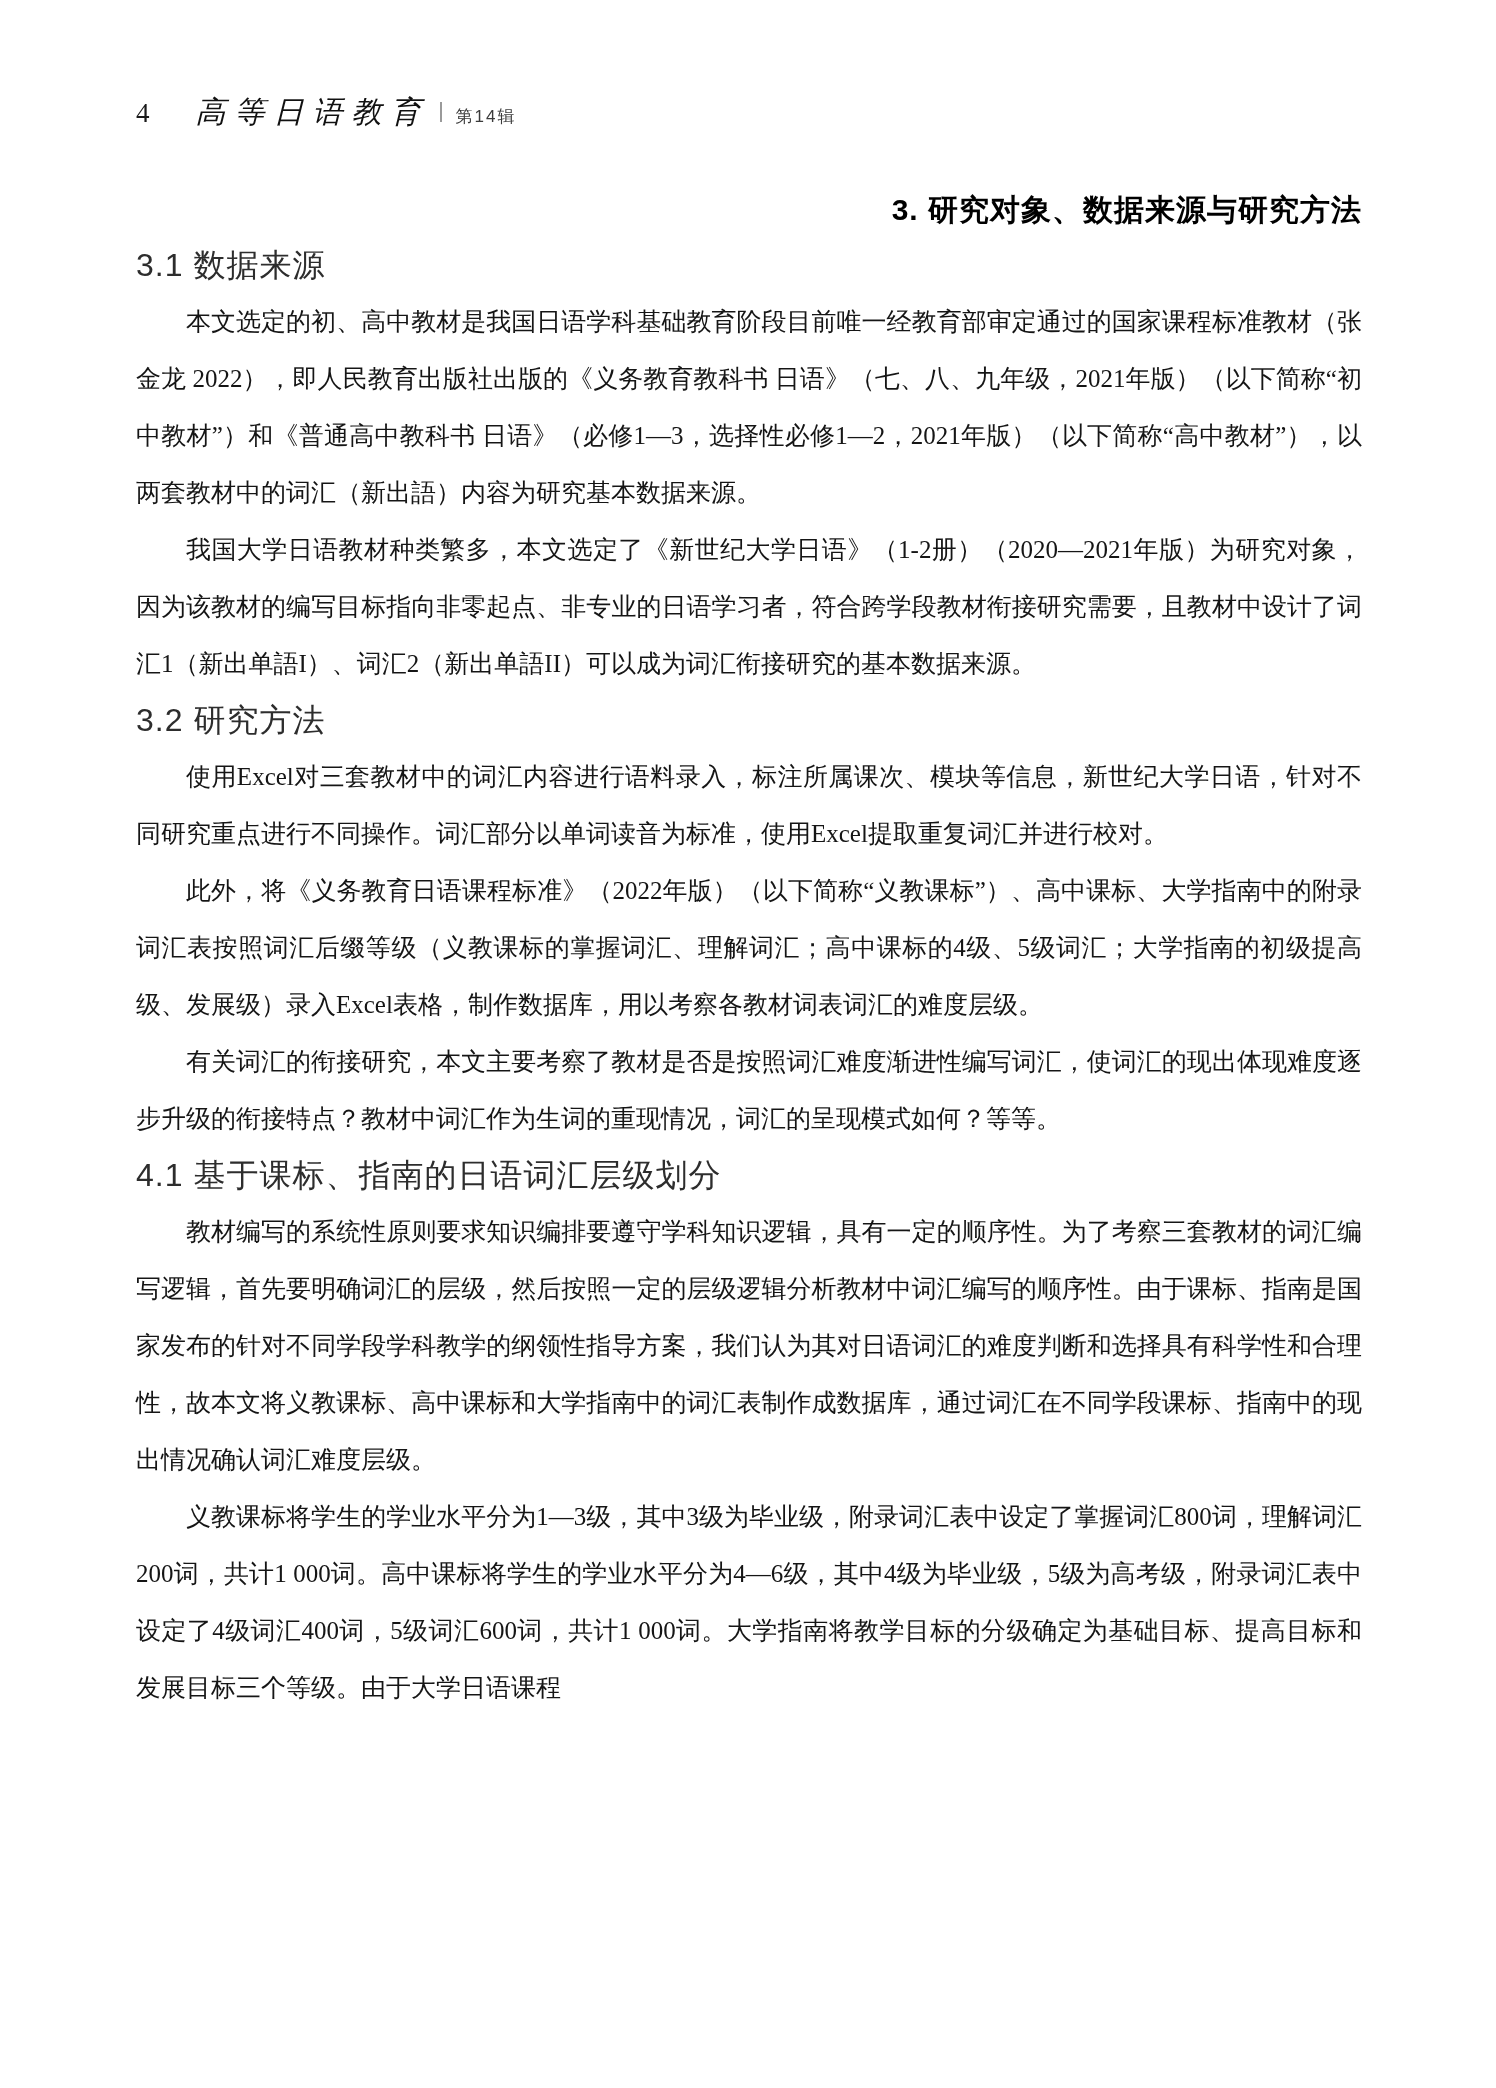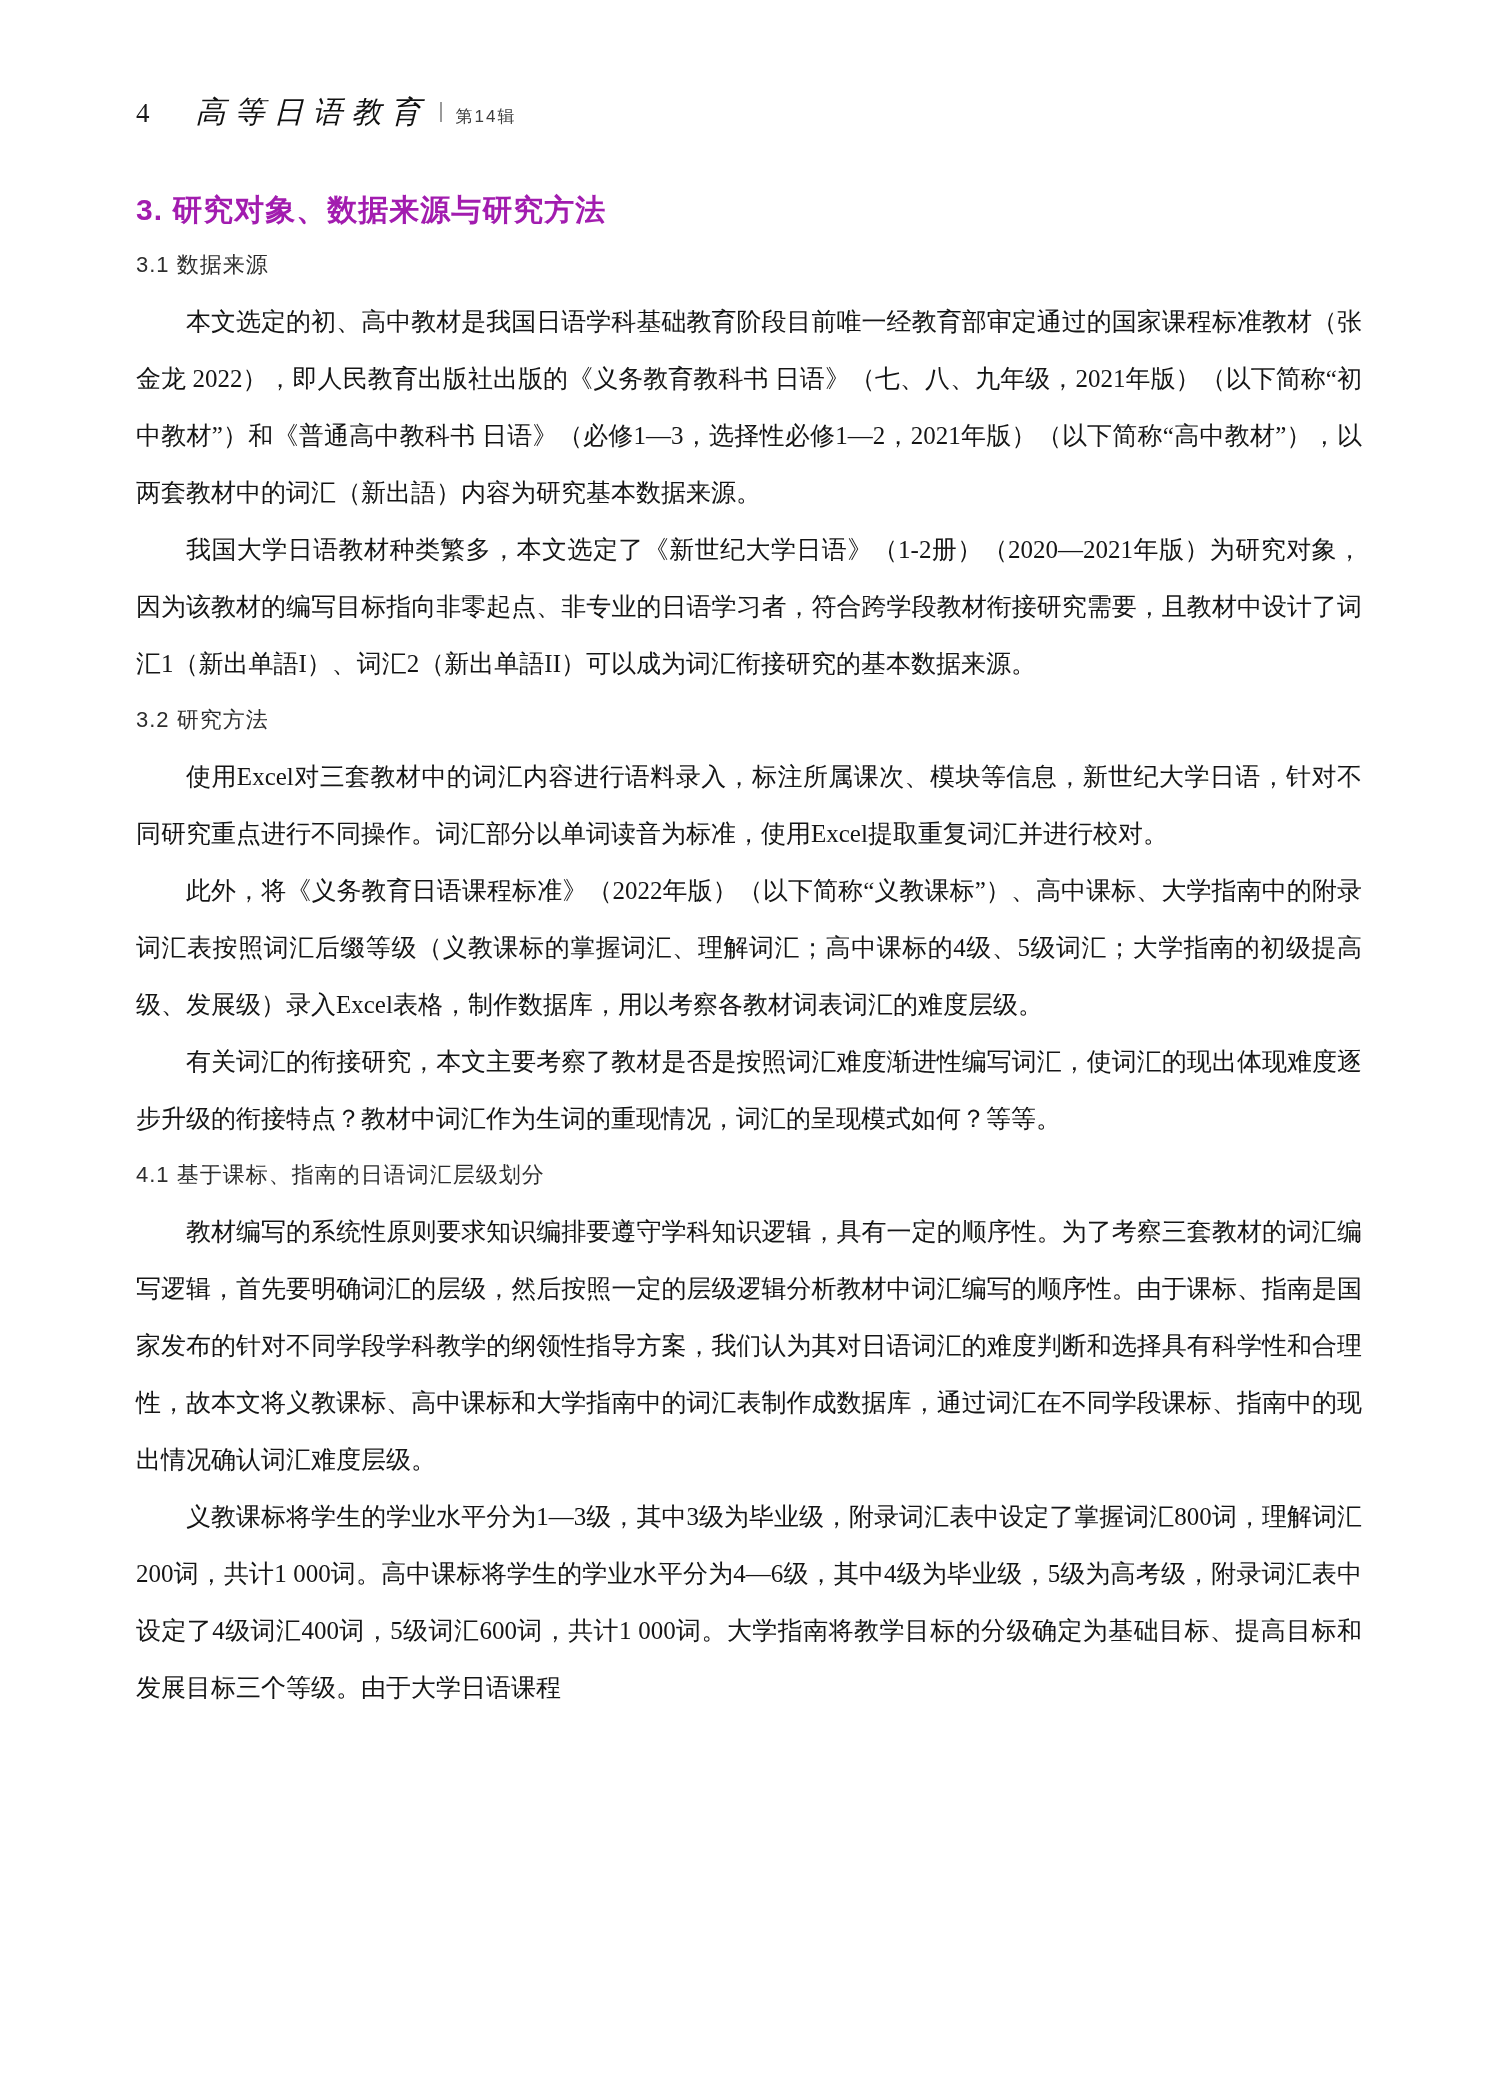--- a/index.html
+++ b/index.html
@@ -57,32 +57,33 @@
     font-size: 17px;
     color: #3a3a3a;
     letter-spacing: 2px;
   }
 
   
   h1.section-heading {
     font-family: "Liberation Sans", sans-serif;
     font-weight: bold;
     font-size: 30px;
-    color: #a21caf;
+    color: #000000;
     letter-spacing: 1px;
     margin-top: 58px;
     margin-bottom: 14px;
+    text-align: right;
   }
   h1.section-heading.second {
     margin-top: 64px;
   }
   h2.subsection-heading {
     font-family: "Liberation Sans", sans-serif;
     font-weight: normal;
-    font-size: 22px;
+    font-size: 32px;
     color: #2d2d2d;
     letter-spacing: 1px;
     margin-top: 8px;
     margin-bottom: 8px;
     line-height: 40px;
   }
 
   
   p.body-para {
     font-family: "Liberation Serif", serif;

